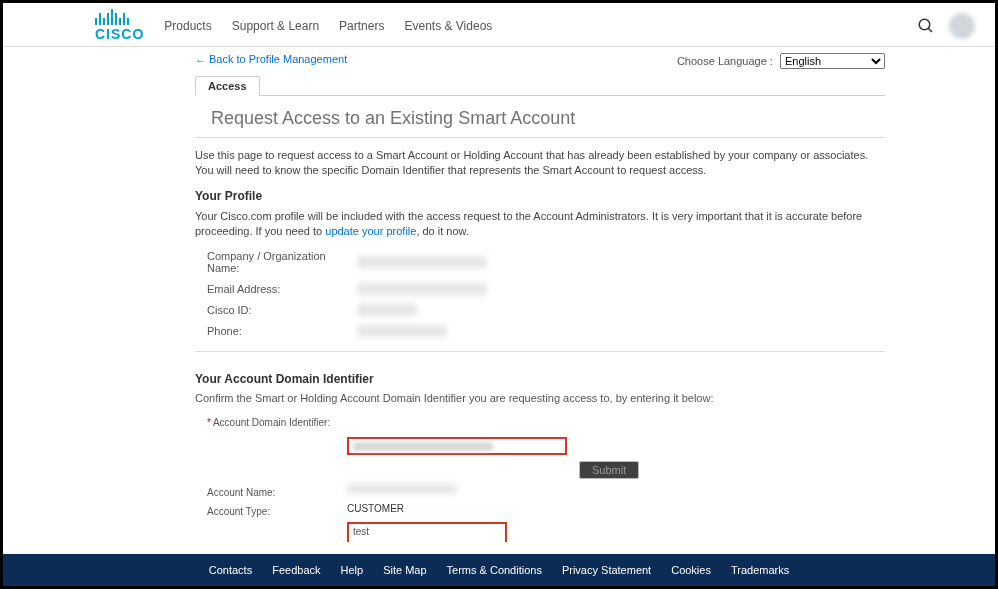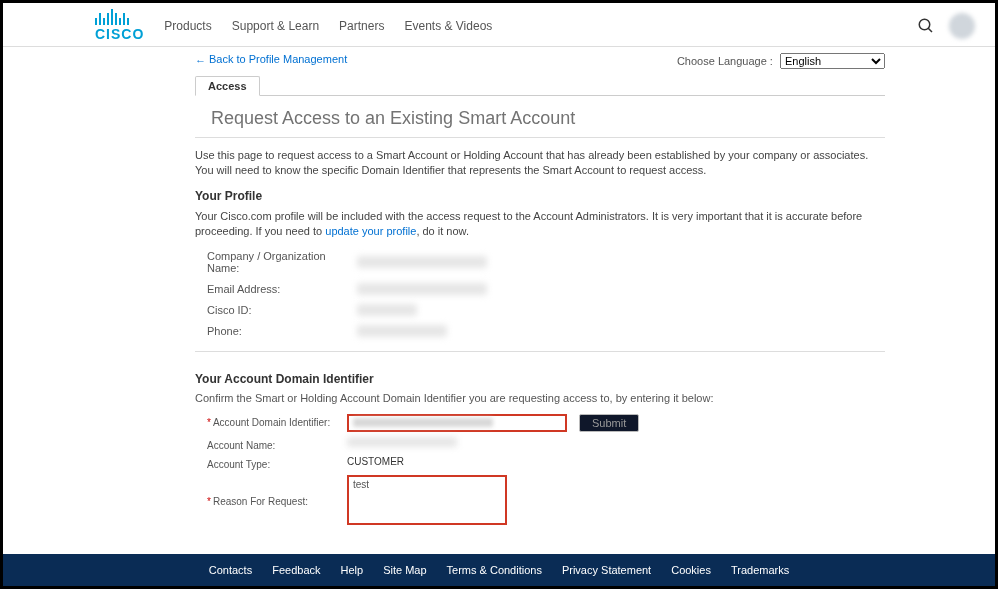--- a/index.html
+++ b/index.html
@@ -63,22 +63,22 @@
     .frow { display: flex; align-items: flex-start; margin-bottom: 5px; font-size: 10px; }
     .frow .flbl { width: 140px; color: #555; padding-top: 3px; }
     .frow .req { color: #c00; margin-right: 2px; }
     .frow .fval { display: flex; align-items: center; gap: 12px; }
     .input-hl {
       border: 2px solid #d03824; width: 220px; height: 18px;
       display: flex; align-items: center; padding: 0 4px;
     }
     .input-hl .blur { width: 140px; height: 9px; background: #d8d8d8; filter: blur(2px); border-radius: 2px; }
     .btn-submit {
-      border: 1px solid #bbb; background: #0f172a; color: #999; font-size: 11px;
-      padding: 2px 12px; border-radius: 2px; cursor: default;
+      border: 1px solid #bbb; background: #404040; color: #999; font-size: 11px;
+      padding: 2px 12px; border-radius: 2px; cursor: default; margin-top: 47px;
     }
     .textarea-hl {
       border: 2px solid #d03824; width: 160px; height: 50px; padding: 2px 4px;
       font-size: 10px; color: #555;
     }
     
     .footer {
       background: #0a2c55; color: #fff; display: flex; justify-content: center;
       gap: 20px; padding: 10px 0; font-size: 11px; margin-top: 12px; align-items: center;
     }

